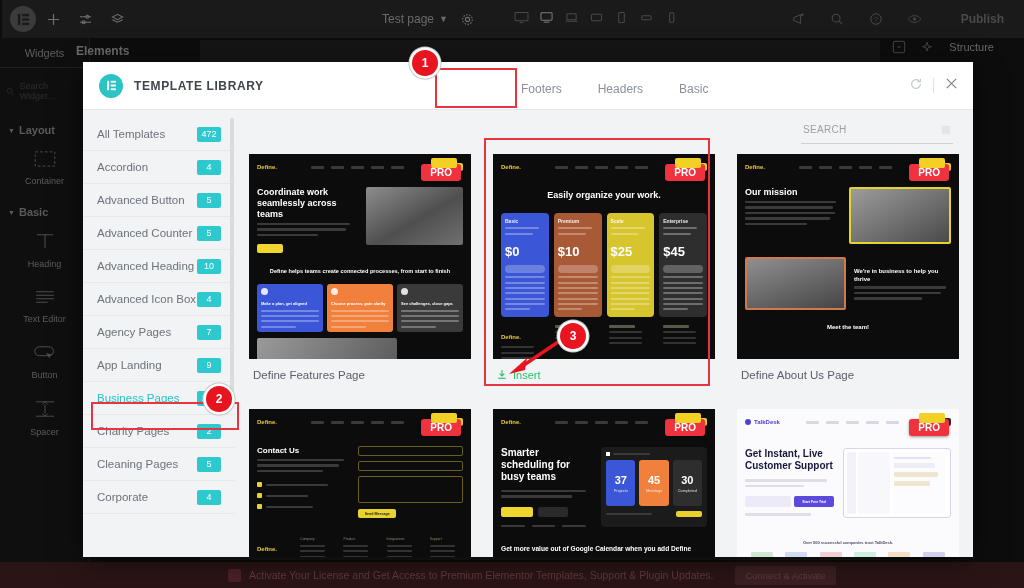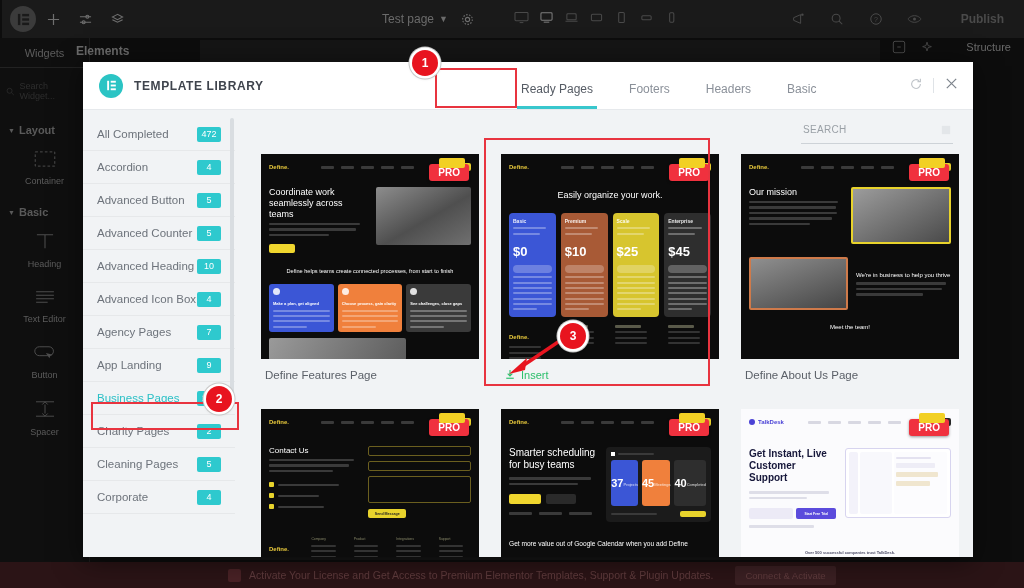--- a/index.html
+++ b/index.html
@@ -49,21 +49,21 @@
     margin: 12px 6px; height: 22px; display: flex; align-items: center; gap: 5px;
     color: #2e2e2e; font-size: 9px;
   }
   .lp-group-title { color: #5a5a5a; font-size: 11px; font-weight: bold; padding: 10px 0 4px 8px; display:flex; align-items:center; gap:4px;}
   .lp-widget {
     height: 56px; display: flex; flex-direction: column; align-items: center; justify-content: center;
     gap: 5px; color: #4d4d4d;
   }
   .lp-widget .lbl { font-size: 9px; color: #5c5c5c; }
   .elements-label { position: absolute; top: 44px; left: 76px; color: #6a6a6a; font-size: 12px; font-weight: bold; }
-  .structure-label { position: absolute; top: 41px; right: 13px; color: #6a6a6a; font-size: 11px; }
+  .structure-label { position: absolute; top: 41px; right: 30px; color: #6a6a6a; font-size: 11px; }
   .struct-icons { position: absolute; top: 40px; right: 90px; display: flex; gap: 14px; color: #4a4a4a; }
 
   .bg-page-text {
     position: absolute; top: 160px; right: 6px; width: 150px; color: #3b3b3b;
     font-size: 11px; line-height: 1.9; text-align: left; overflow: hidden;
   }
   .bg-page-heading { font-size: 15px; font-weight: bold; color: #4c4c4c; margin-bottom: 6px; }
 
   .bottom-notice {
     position: absolute; bottom: 0; left: 0; width: 1024px; height: 26px;
@@ -123,21 +123,21 @@
   .cat-item.active .cat-label { color: #2bc0c6; }
   .cat-count {
     min-width: 24px; height: 15px; border-radius: 2px; background: #2ec9ce; color: #fff;
     font-size: 9px; display: flex; align-items: center; justify-content: center; padding: 0 4px;
   }
   .cat-scrollbar {
     position: absolute; top: 8px; right: 1px; width: 4px; height: 280px;
     background: #d9dde1; border-radius: 2px;
   }
 
-  .grid-area { flex: 1; position: relative; background: #f1f3f5; padding: 0 14px; overflow: hidden; margin-left: 12px; }
+  .grid-area { flex: 1; position: relative; background: #f1f3f5; padding: 0 14px; overflow: hidden; }
   .search-row { height: 44px; display: flex; align-items: center; justify-content: flex-end; padding-right: 6px; }
   .search-box {
     width: 152px; border-bottom: 1px solid #cdd2d7; display: flex; align-items: center;
     justify-content: space-between; padding: 0 2px 4px 2px;
   }
   .search-box .ph { font-size: 10px; color: #9aa0a6; letter-spacing: .3px; }
 
   .tpl-grid { display: grid; grid-template-columns: repeat(3, 1fr); gap: 18px 22px; }
   .tpl-card { background: #fff; position: relative; }
   .tpl-thumb {
@@ -161,36 +161,36 @@
   .mini { position: absolute; inset: 0; padding: 7px 8px; }
   .mini.dark { background: #0c0c0c; }
   .mini.light { background: #fbfbfd; }
   .mini-nav { display: flex; align-items: center; justify-content: space-between; height: 12px; }
   .mini-logo { font-size: 6px; font-weight: bold; color: #e8c93c; }
   .mini-logo.blue { color: #4b43d6; }
   .mini-menu { display: flex; gap: 7px; }
   .mini-menu i { display: block; width: 13px; height: 3px; background: #3a3a3a; border-radius: 1px; font-style: normal; }
   .mini.light .mini-menu i { background: #d8d8e2; }
   .mini-cta { width: 26px; height: 8px; background: #f0d62e; border-radius: 2px; }
-  .mini-h1 { color: #fff; font-weight: normal; line-height: 1.22; }
+  .mini-h1 { color: #fff; font-weight: bold; line-height: 1.22; }
   .mini-p { display: block; height: 2.5px; background: #3a3a3a; border-radius: 1px; margin-top: 3px; }
   .mini.light .mini-p { background: #dedee8; }
   .mini-img { background: #585858; border-radius: 2px; }
   .mini-btn { background: #f0d62e; border-radius: 2px; }
 
   .price-row { display: flex; gap: 5px; margin-top: 12px; }
   .price-card { flex: 1; border-radius: 4px; padding: 5px 4px; height: 104px; }
   .pc-title { font-size: 5px; color: rgba(255,255,255,.9); font-weight: bold; }
   .pc-amt { font-size: 13px; font-weight: bold; color: #fff; margin-top: 9px; }
   .pc-btn { height: 8px; border-radius: 5px; background: rgba(255,255,255,.25); margin-top: 6px; }
   .pc-li { display: block; height: 2px; background: rgba(255,255,255,.3); margin-top: 3.4px; border-radius: 1px; }
 
   .stat-box { background: #1b1b1b; border-radius: 4px; padding: 5px; }
   .stat-row { display: flex; gap: 4px; margin-top: 4px; }
-  .stat-c { flex: 1; border-radius: 3px; height: 46px; display: flex; flex-direction: row;
+  .stat-c { flex: 1; border-radius: 3px; height: 46px; display: flex; flex-direction: column;
             align-items: center; justify-content: center; color: #fff; }
   .stat-n { font-size: 11px; font-weight: bold; }
   .stat-l { font-size: 4px; opacity: .8; margin-top: 2px; }
 
   .foot-cols { display: flex; gap: 10px; margin-top: 8px; }
   .foot-col { flex: 1; }
   .foot-h { display: block; height: 3px; width: 60%; background: #5a5a4a; border-radius: 1px; }
   .foot-l { display: block; height: 2px; width: 75%; background: #333; border-radius: 1px; margin-top: 3.5px; }
 
   
@@ -402,21 +402,20 @@
               <rect x="1.5" y="1" width="2.4" height="12" fill="#fff"></rect>
               <rect x="6" y="1" width="6.5" height="2.4" fill="#fff"></rect>
               <rect x="6" y="5.8" width="6.5" height="2.4" fill="#fff"></rect>
               <rect x="6" y="10.6" width="6.5" height="2.4" fill="#fff"></rect>
             </svg>
         </span>
         <span class="brand-title">TEMPLATE LIBRARY</span>
       </div>
 
       <div class="tabs">
-        <div class="tab active">Ready Pages</div>
         <div class="tab">Footers</div>
         <div class="tab">Headers</div>
         <div class="tab">Basic</div>
       </div>
 
       <div class="hdr-right">
         <span>
           <svg width="14" height="14" viewBox="0 0 16 16">
               <path d="M13 8a5 5 0 1 1-1.6-3.6" fill="none" stroke="#c0c5ca" stroke-width="1.3"></path>
               <path d="M13 2v3.3h-3.3" fill="none" stroke="#c0c5ca" stroke-width="1.3"></path>
@@ -428,21 +427,21 @@
               <path d="M3 3l10 10M13 3L3 13" stroke="#7e858d" stroke-width="1.3"></path>
             </svg>
         </span>
       </div>
     </div>
 
     <div class="modal-body">
 
       <div class="cat-list">
         <div class="cat-item">
-          <span class="cat-label">All Completed</span>
+          <span class="cat-label">All Templates</span>
           <span class="cat-count">472</span>
         </div>
         <div class="cat-item">
           <span class="cat-label">Accordion</span>
           <span class="cat-count">4</span>
         </div>
         <div class="cat-item">
           <span class="cat-label">Advanced Button</span>
           <span class="cat-count">5</span>
         </div>
@@ -819,21 +818,21 @@
                     <div class="stat-row">
                       <div class="stat-c" style="background:#3b56d6">
                         <span class="stat-n">37</span>
                         <span class="stat-l">Projects</span>
                       </div>
                       <div class="stat-c" style="background:#f0803c">
                         <span class="stat-n">45</span>
                         <span class="stat-l">Meetings</span>
                       </div>
                       <div class="stat-c" style="background:#2e2e2e">
-                        <span class="stat-n">40</span>
+                        <span class="stat-n">30</span>
                         <span class="stat-l">Completed</span>
                       </div>
                     </div>
                     <div style="display:flex;justify-content:space-between;align-items:center;margin-top:5px">
                       <span class="mini-p" style="width:48%;margin:0"></span>
                       <span style="width:26px;height:6px;background:#e8d32c;border-radius:2px"></span>
                     </div>
                   </div>
                 </div>
                 <div class="mini-h1" style="font-size:6.6px;margin-top:18px;line-height:1.35">Get more value out of Google Calendar when you add Define</div>

